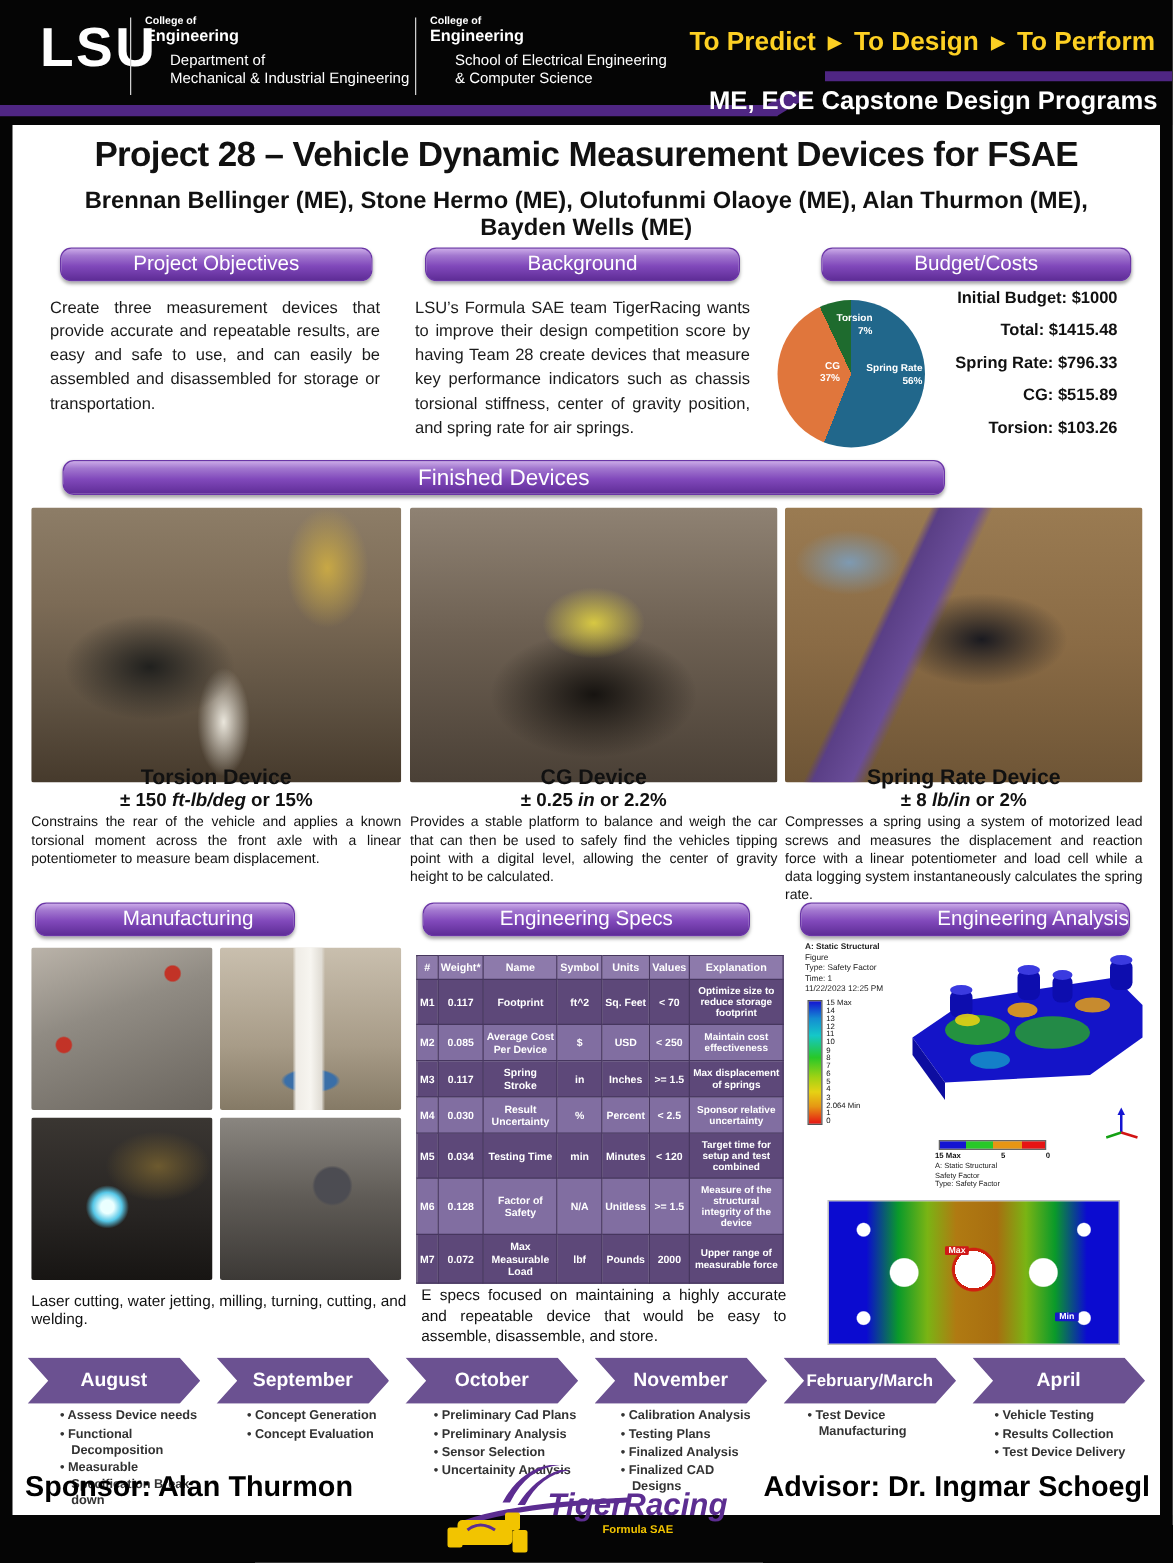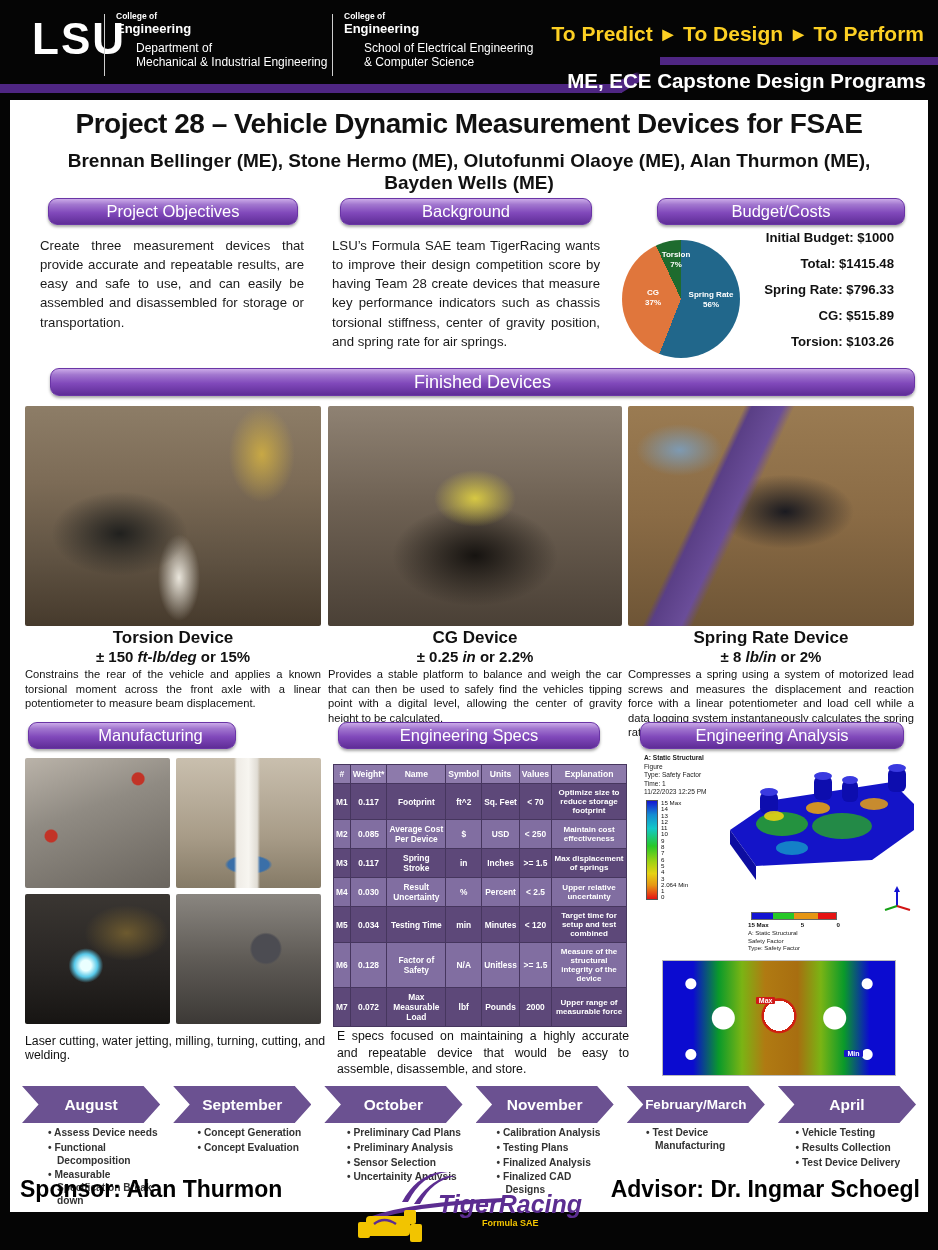--- a/index.html
+++ b/index.html
@@ -30,34 +30,34 @@
   .title { position:absolute; top:8px; left:0; width:918px; text-align:center; font-size:28px; font-weight:bold; letter-spacing:-0.5px; color:#111; white-space:nowrap; }
   .authors { position:absolute; top:50px; left:24px; width:870px; text-align:center; font-size:19px; font-weight:bold; color:#111; line-height:1.18; }
 
   .banner { position:absolute; height:27px; border-radius:9px; border:1px solid #6a35a6;
             background:linear-gradient(180deg,#cbaae8 0%,#a277cf 22%,#8149bb 55%,#5f2d97 100%);
             color:#fff; text-align:center; font-size:16.5px; line-height:25px;
             box-shadow:0 2px 3px rgba(0,0,0,.35); }
   .b-obj { top:98px; left:38px; width:250px; }
   .b-bg  { top:98px; left:330px; width:252px; }
   .b-bud { top:98px; left:622px; width:248px;margin-left:25px; }
-  .b-fin { top:268px; left:40px; width:865px; height:28px; font-size:18px; line-height:26px; }
+  .b-fin { top:268px; left:40px; width:706px; height:28px; font-size:18px; line-height:26px; }
   .b-mfg { top:622px; left:18px; width:208px;padding-left:37px; }
   .b-spc { top:622px; left:328px; width:262px; }
-  .b-ana { top:622px; left:630px; width:264px; }
+  .b-ana { top:622px; left:630px; width:264px;text-align:right; }
 
   .para { position:absolute; font-size:13.2px; font-weight:500; color:#1a1a1a; text-align:justify; line-height:1.45; }
   .p-obj { top:136px; left:30px; width:264px; }
   .p-bg  { top:136px; left:322px; width:268px; }
 
   
   .budget-body { position:absolute; top:128px; left:612px; width:272px; height:140px; }
   .pie { position:absolute; left:0; top:12px; width:118px; height:118px; border-radius:50%;
          background:conic-gradient(#21678b 0 56%, #e0763c 56% 93%, #1e6b2e 93% 100%); }
-  .pie-label { position:absolute; color:#fff; font-size:8px; font-weight:600; text-align:center; line-height:1.25; }
+  .pie-label { position:absolute; color:#fff; font-size:8px; font-weight:600; text-align:right; line-height:1.25; }
   .pl-spring { left:62px; top:50px; width:54px; }
   .pl-cg { left:12px; top:48px; width:38px; }
   .pl-tor { left:32px; top:10px; width:44px; }
   .budget-lines { position:absolute; left:128px; top:2px; width:144px; }
   .budget-lines .bl { font-size:13.2px; color:#111; margin-bottom:11px; font-weight:600;text-align:right; }
   .budget-lines .bl.strong { font-weight:bold; }
 
   
   .photo { position:absolute; top:306px; height:220px; border-radius:2px; }
   .ph1 { left:15px; width:296px; }
@@ -71,21 +71,21 @@
   .ph-cgdev { background:
       radial-gradient(ellipse 66px 46px at 50% 42%, #d7c843 0%, rgba(215,200,67,0) 62%),
       radial-gradient(ellipse 118px 72px at 50% 68%, #161310 0%, rgba(22,19,16,0) 70%),
       linear-gradient(180deg,#8f8273 0%,#6e6153 45%,#4a4036 100%); }
   .ph-spring { background:
       radial-gradient(ellipse 70px 42px at 18% 20%, #7e9ab2 0%, rgba(126,154,178,0) 62%),
       linear-gradient(115deg, rgba(0,0,0,0) 30%, #5a3f86 32%, #6a4d99 40%, rgba(0,0,0,0) 43%),
       radial-gradient(ellipse 104px 56px at 55% 48%, #1a1a20 0%, rgba(26,26,32,0) 66%),
       linear-gradient(180deg,#9a7b52 0%,#8a6b45 50%,#6e5536 100%); }
 
-  .caption { position:absolute; top:528px; color:#111; }
+  .caption { position:absolute; top:512px; color:#111; }
   .cap1 { left:15px; width:296px; } .cap2 { left:318px; width:294px; } .cap3 { left:618px; width:286px; }
   .cap-name { text-align:center; font-size:17px; font-weight:bold; }
   .cap-spec { text-align:center; font-size:15px; font-weight:bold; margin-bottom:2px; }
   .cap-spec .it { font-style:italic; }
   .cap-desc { font-size:11.2px; text-align:justify; line-height:1.3; font-weight:500; }
 
   
   .mfg-grid { position:absolute; top:658px; left:15px; width:296px; display:grid;
               grid-template-columns:1fr 1fr; grid-auto-rows:130px; gap:6px; }
   .mfg-grid .mph { border-radius:2px; }
@@ -309,21 +309,21 @@
             <td>&gt;= 1.5</td>
             <td class="exp">Max displacement of springs</td>
           </tr>
         <tr class="even">
             <td>M4</td>
             <td>0.030</td>
             <td>Result Uncertainty</td>
             <td>%</td>
             <td>Percent</td>
             <td>&lt; 2.5</td>
-            <td class="exp">Upper relative uncertainty</td>
+            <td class="exp">Sponsor relative uncertainty</td>
           </tr>
         <tr class="odd">
             <td>M5</td>
             <td>0.034</td>
             <td>Testing Time</td>
             <td>min</td>
             <td>Minutes</td>
             <td>&lt; 120</td>
             <td class="exp">Target time for setup and test combined</td>
           </tr>

